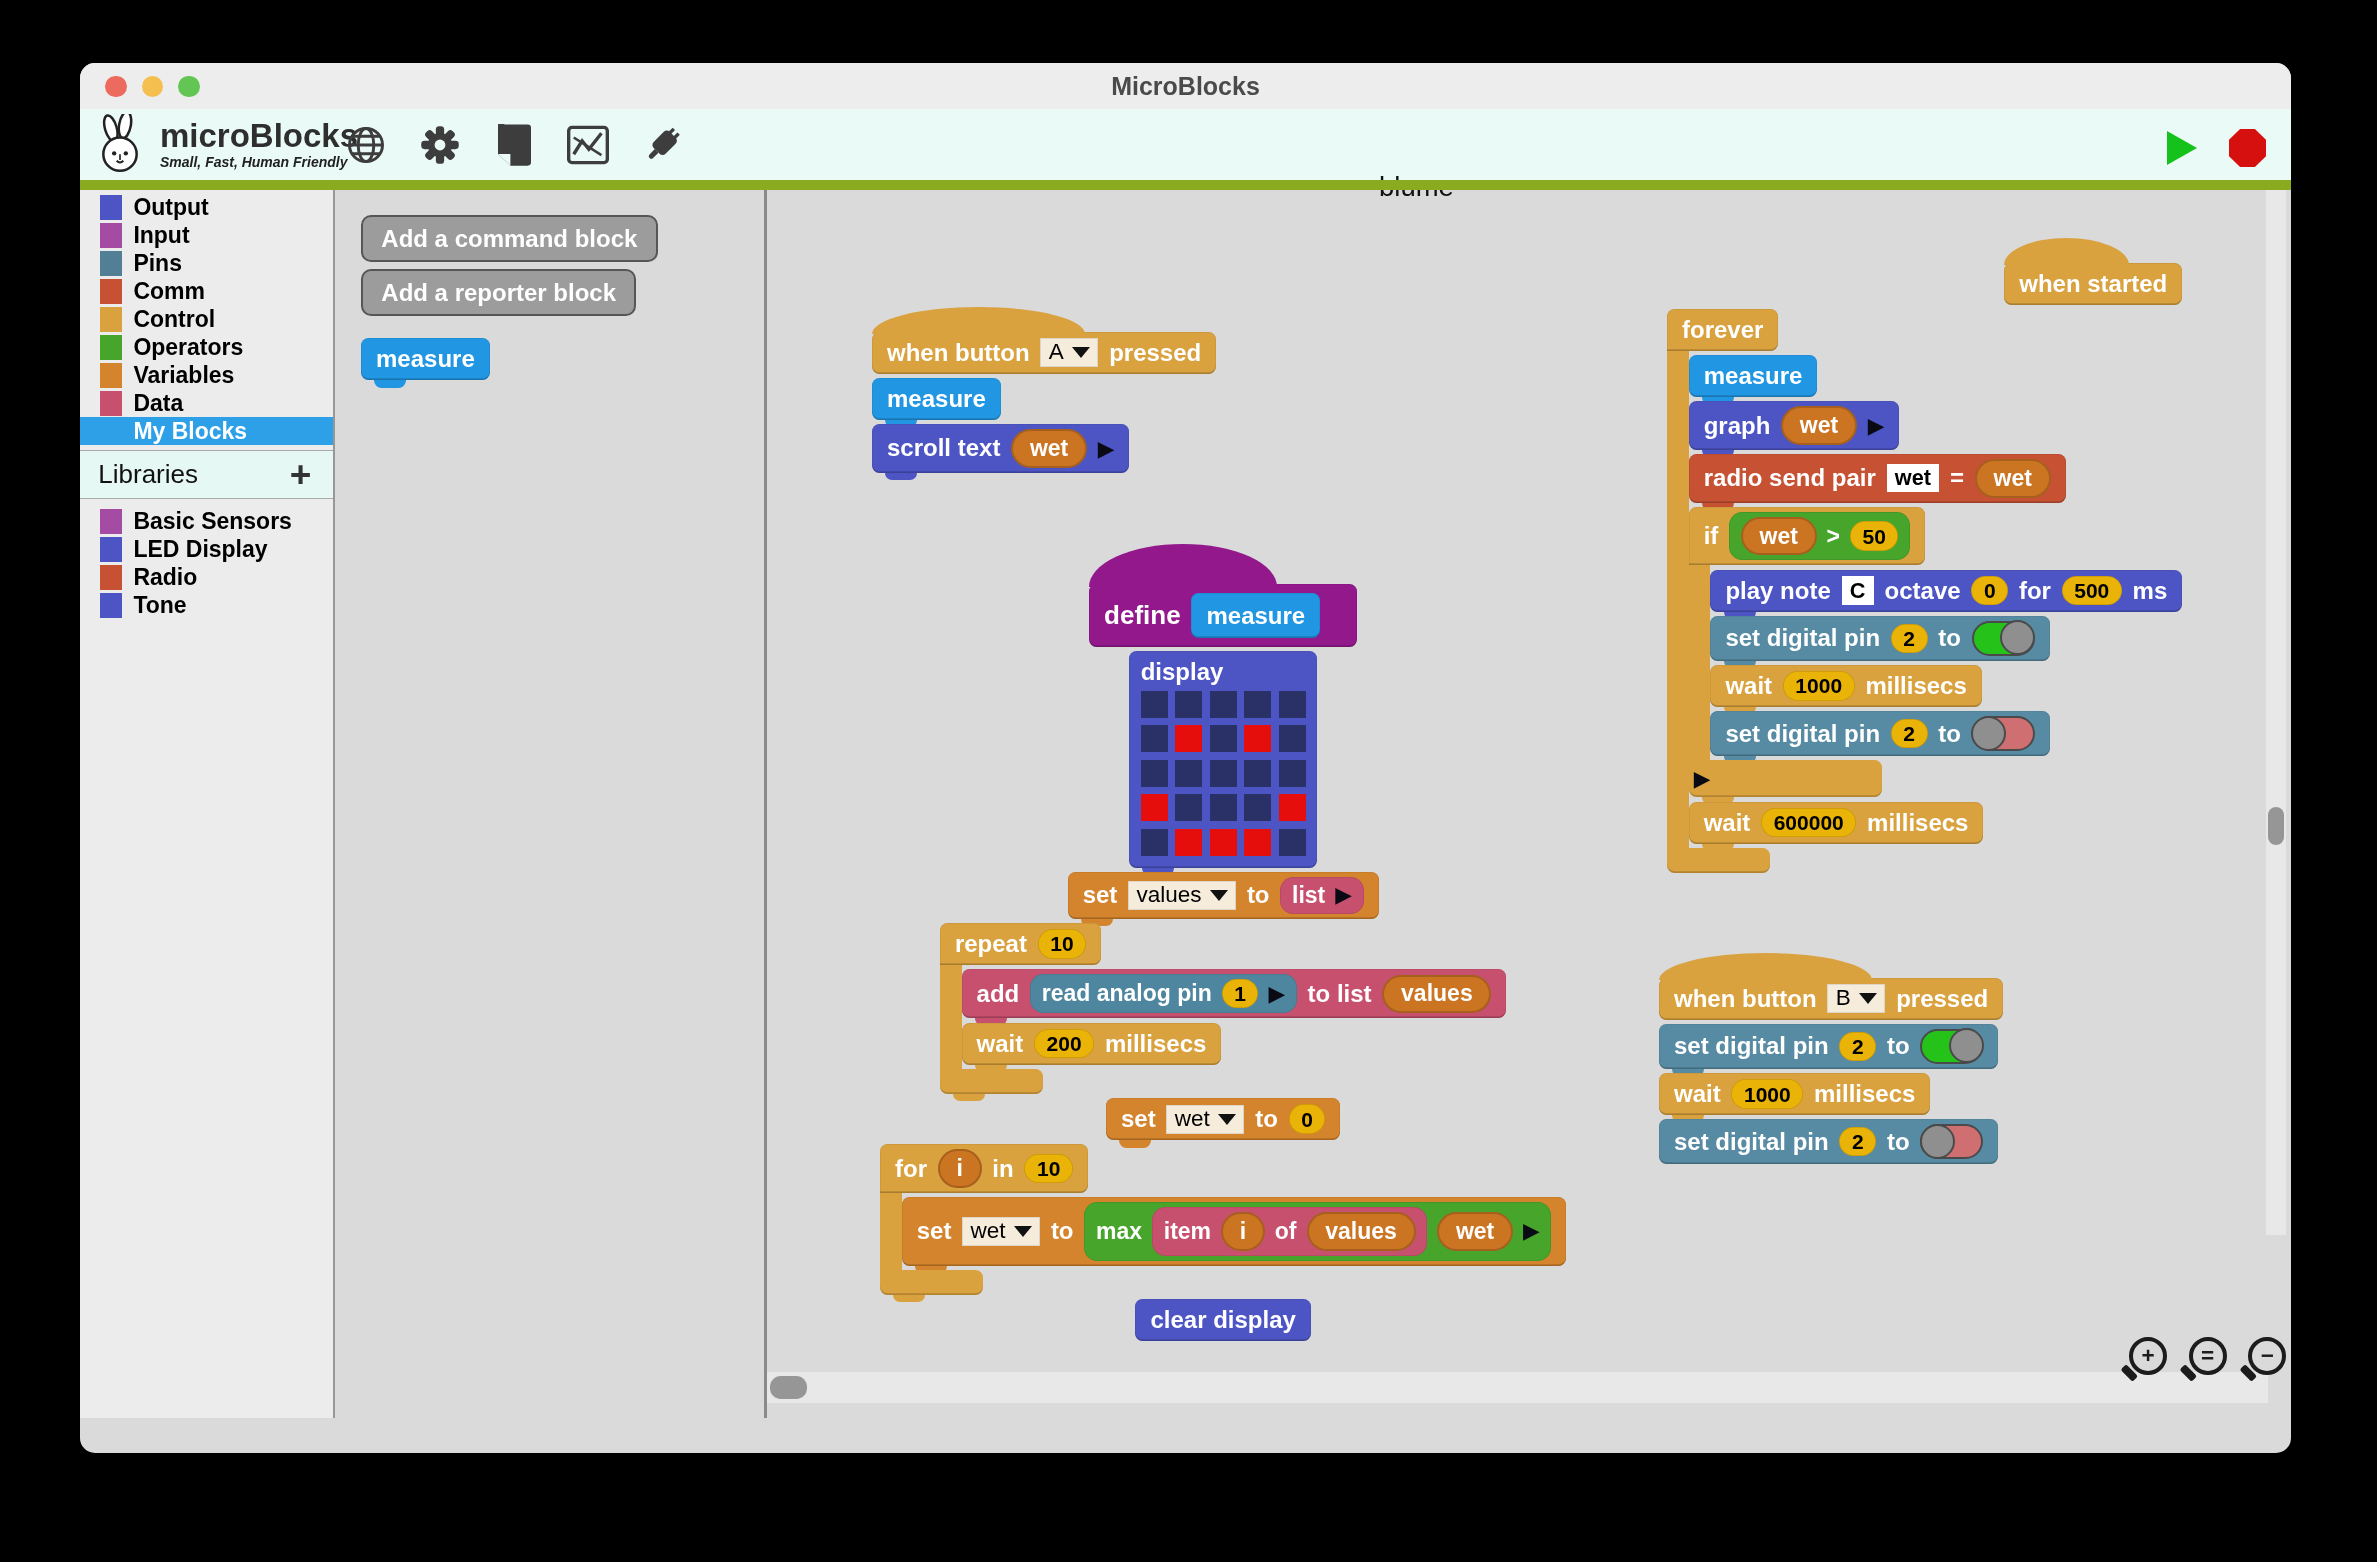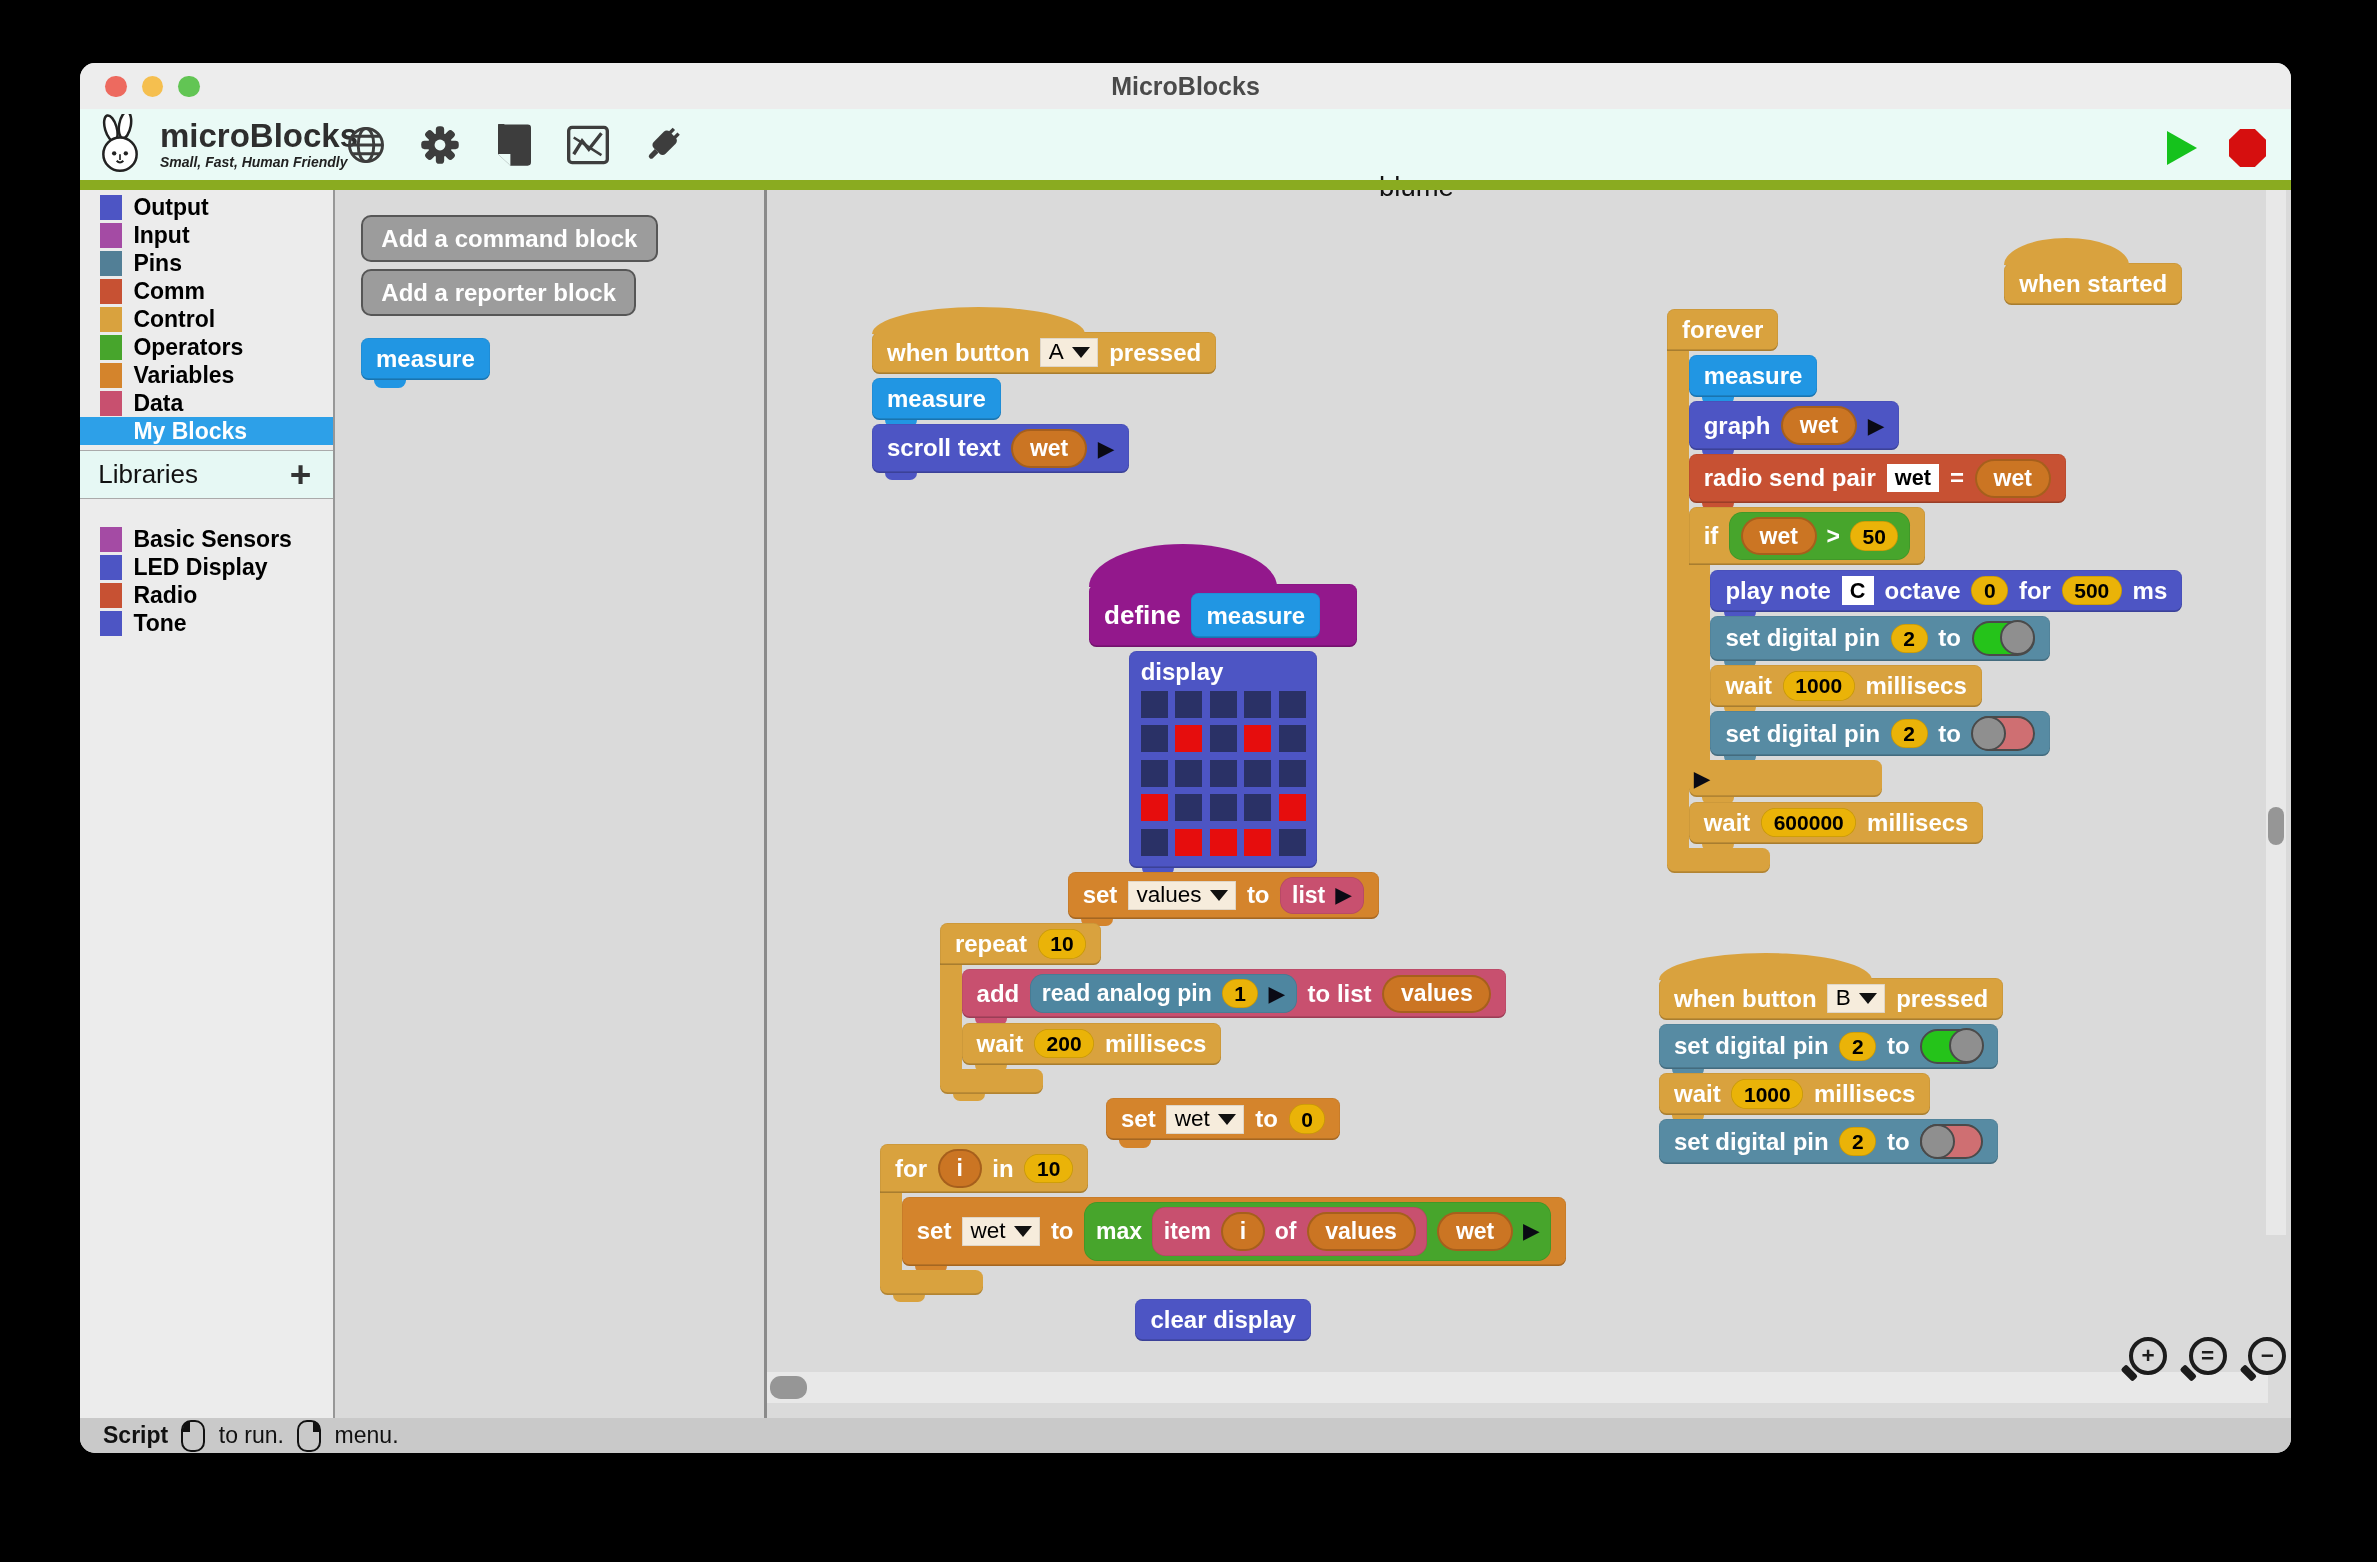--- a/index.html
+++ b/index.html
@@ -33,21 +33,21 @@
   .cat .sw{width:21.7px;height:25px;flex:none;}
   .cat .lbl{font-size:23px;font-weight:bold;color:#000;white-space:nowrap;}
   .cat.selected{background:#2da0e8;}
   .cat.selected .lbl{color:#fff;}
   .sw-0{background:#4d55c4}.sw-1{background:#a44ba4}.sw-2{background:#527f96}.sw-3{background:#c75133}
   .sw-4{background:#d9a23e}.sw-5{background:#47a52c}.sw-6{background:#d4842c}.sw-7{background:#c8506f}
   .lb-0{background:#a44ba4}.lb-1{background:#4d55c4}.lb-2{background:#c75133}.lb-3{background:#4d55c4}
   .libhead{position:absolute;left:0;top:260px;right:0;height:47px;background:#e6f8f4;border-top:1.7px solid #aaa;border-bottom:1.7px solid #aaa;display:flex;align-items:center;}
   .libhead .t{font-size:26px;color:#111;padding-left:18.3px;}
   .libhead .plus{position:absolute;right:21.7px;font-size:37px;font-weight:bold;color:#333;line-height:1;cursor:pointer;}
-  .libs{position:absolute;left:0;top:317px;right:0;margin-top:18px;}
+  .libs{position:absolute;left:0;top:317px;right:0;}
 
   
   .vdivider{position:absolute;left:684px;top:127px;bottom:35px;width:2.5px;background:#8a8a8a;}
   .pal-btn{position:absolute;background:#9c9c9c;border:2.5px solid #565656;border-radius:10px;color:#fff;font-weight:bold;font-size:24px;padding:7.5px 18.3px;cursor:pointer;white-space:nowrap;}
 
   .vscroll{position:absolute;right:5px;top:127px;width:20px;bottom:218px;background:#e8e8e8;}
   .vscroll .thumb{position:absolute;left:1.7px;top:617px;width:16.7px;height:38px;background:#969696;border-radius:8.3px;}
   .hscroll{position:absolute;left:687px;right:23px;top:1309px;height:31px;background:#e8e8e8;}
   .hscroll .thumb{position:absolute;left:3.3px;top:4.2px;width:37px;height:22.5px;background:#969696;border-radius:10.8px;}
   .zoomctrl{position:absolute;left:2049px;top:1274px;display:flex;gap:21.7px;}
@@ -489,22 +489,15 @@
     </div>
   <div class="hscroll">
       <div class="thumb"></div>
     </div>
   <div class="zoomctrl">
     <div class="mag">+</div>
     <div class="mag">=</div>
     <div class="mag">−</div>
   </div>
 
-  <div class="statusbar">
-    <span class="sb-bold">Script</span>
-    <span class="mouse mouse-left"></span>
-    <span>to run.</span>
-    <span class="mouse mouse-right"></span>
-    <span>menu.</span>
-  </div>
 
 </div>
 
 
 </body></html>

